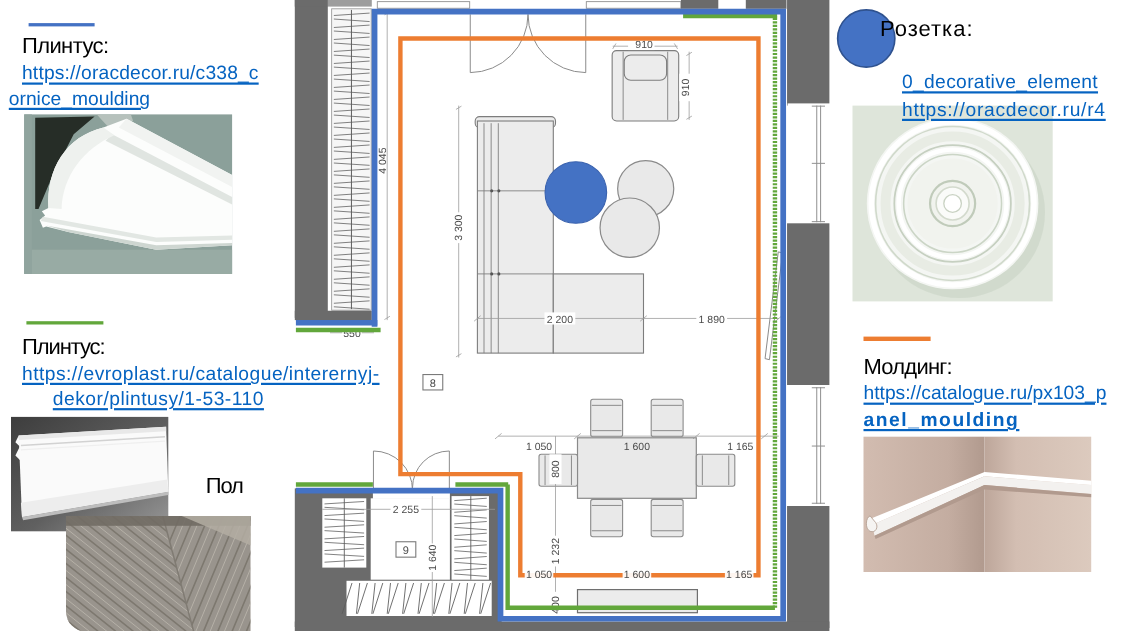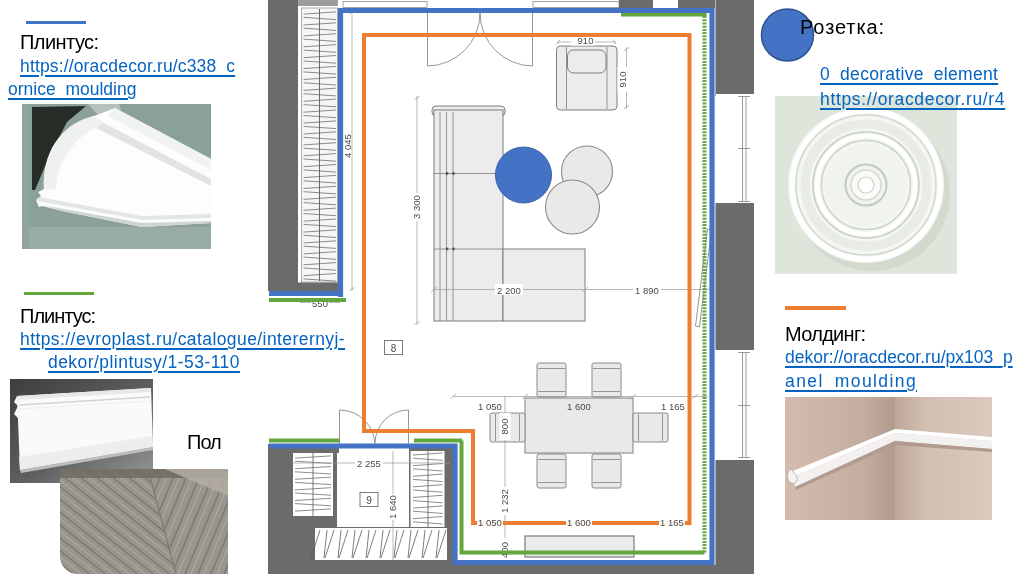--- a/index.html
+++ b/index.html
@@ -34,23 +34,23 @@
 <div class="hd" style="left:800px;top:16px;letter-spacing:0.9px;">Розетка:</div>
 
 <div class="lk" style="left:820px;top:48px;letter-spacing:0.65px;margin-top:40px;">https://oracdecor.ru/r4</div>
 
 <div class="lk" style="left:820px;top:63px;letter-spacing:0.3px;">0_decorative_element</div>
 
 <div style="position:absolute;left:785px;top:306px;width:61px;height:4px;background:#ed7d31;"></div>
 
 <div class="hd" style="left:785px;top:323px;letter-spacing:-0.7px;">Молдинг:</div>
 
-<div class="lk" style="left:785px;top:346px;">dekor://oracdecor.ru/px103_p</div>
-
-<div class="lk" style="left:785px;top:370px;letter-spacing:1.4px;">anel_moulding</div>
+<div class="lk" style="left:785px;top:346px;">https://catalogue.ru/px103_p</div>
+
+<div class="lk" style="left:785px;top:370px;letter-spacing:1.4px;font-weight:bold;">anel_moulding</div>
 
 <svg width="1024" height="574" viewBox="0 0 1024 574">
 
 <rect x="298" y="6" width="418" height="560" fill="#ffffff"></rect>
 
 <rect x="268" y="0" width="30" height="289" fill="#6b6b6b"></rect>
 
 <rect x="268" y="0" width="30" height="6" fill="#6b6b6b"></rect>
 <rect x="298" y="0" width="40" height="6" fill="#9d9d9d"></rect>
 

